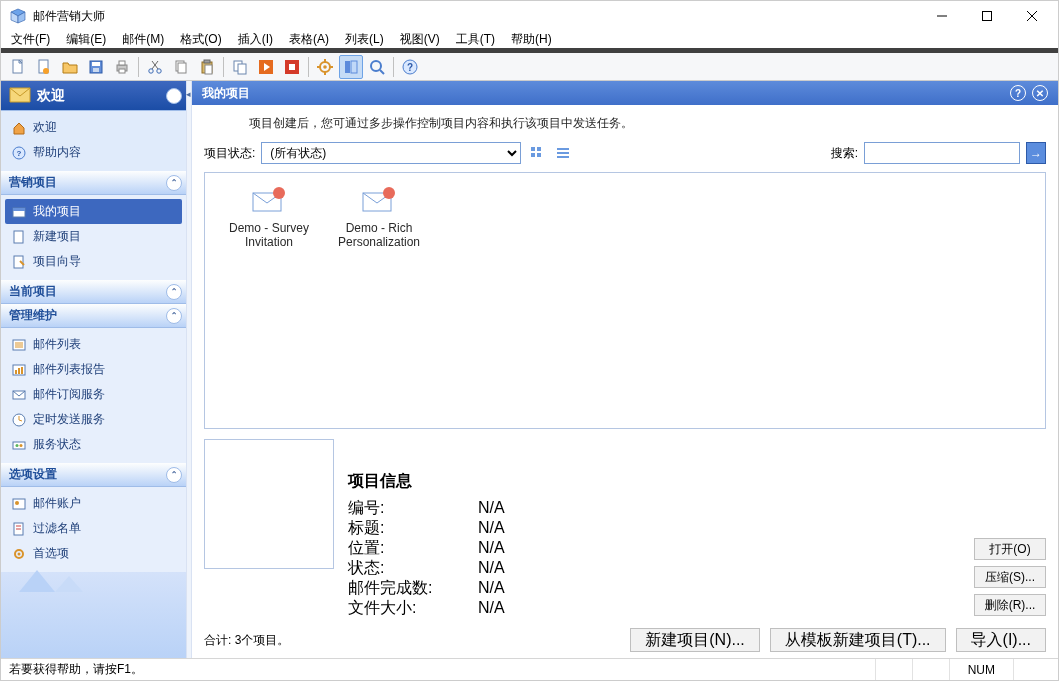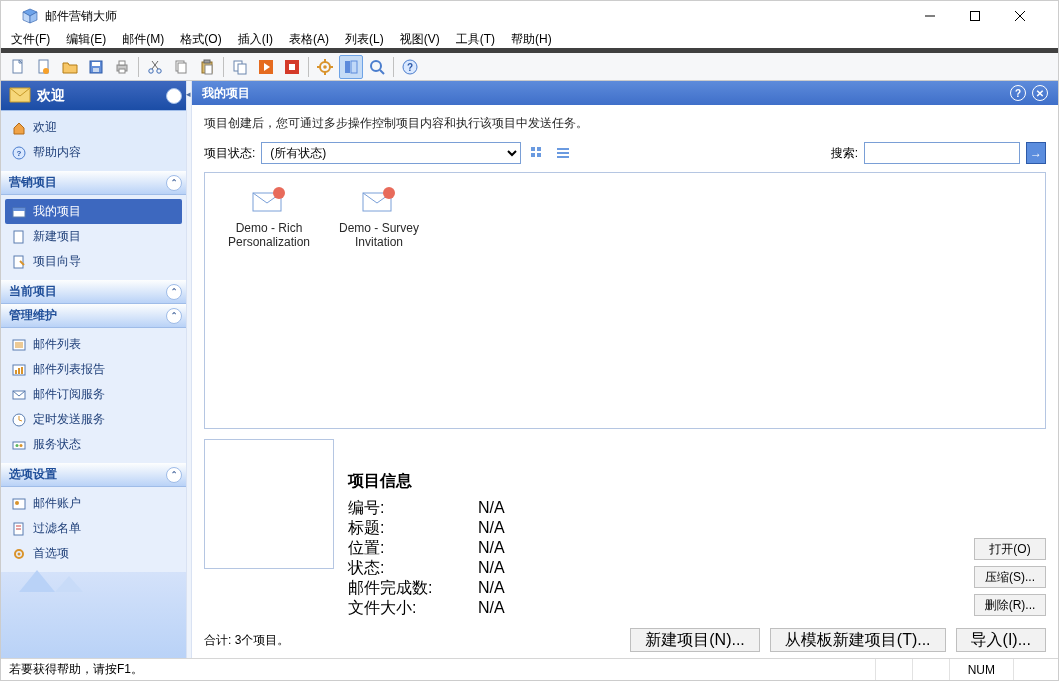--- a/index.html
+++ b/index.html
@@ -1,18 +1,18 @@
 <!DOCTYPE html>
 <html><head>
 <meta charset="utf-8">
 <style>
 * { box-sizing: border-box; margin: 0; padding: 0; }
 body { font-family: "Microsoft YaHei", "Segoe UI", Tahoma, sans-serif; font-size: 12px; color: #000; background: #fff; overflow: hidden; }
 .window { width: 1059px; height: 681px; display: flex; flex-direction: column; border: 1px solid #ccc; }
-.titlebar { height: 30px; display: flex; align-items: center; padding: 0 16px; background: #fff; }
+.titlebar { height: 30px; display: flex; align-items: center; padding: 0 4px; background: #fff; }
 .titlebar-icon { width: 18px; height: 18px; margin: 0 6px 0 4px; display: inline-flex; align-items: center; justify-content: center; }
 .titlebar-title { flex: 1; font-size: 12px; }
 .win-btns { display: flex; }
 .win-btn { width: 45px; height: 28px; display: flex; align-items: center; justify-content: center; font-size: 13px; font-family: "Segoe MDL2 Assets", sans-serif; }
 .win-btn svg { stroke: #000; }
 .menubar { height: 22px; display: flex; align-items: center; background: #fff; padding: 0 2px; border-bottom: 5px solid #404040;}
 .menu-item { padding: 2px 8px; font-size: 12px; }
 .toolbar { height: 28px; display: flex; align-items: center; padding: 2px 4px; background: #f6f7f9; border-bottom: 1px solid #ccc; gap: 0; }
 .tool-btn { width: 24px; height: 24px; display: flex; align-items: center; justify-content: center; margin: 0 1px; border-radius: 2px; }
 .tool-btn.active { background: #c6dcf6; border: 1px solid #6ea3e6; }
@@ -32,21 +32,21 @@
 .side-link { display: flex; align-items: center; padding: 4px 6px; font-size: 12px; color: #21417a; gap: 6px; }
 .side-link.selected { background: #3d68bf; color: #fff; border-radius: 2px; }
 .side-link .lk-icon { width: 16px; height: 16px; flex: 0 0 16px; display:flex; align-items:center; justify-content:center;}
 .sidebar-tail { flex: 1; background: linear-gradient(#d4e2fa, #b9d2f7); position:relative;}
 .sidebar-tail::before{ content:""; position:absolute; left:18px; top:-2px; width:36px; height:22px; background:#b9d2f7; clip-path: polygon(0 100%, 50% 0, 100% 100%);}
 .sidebar-tail::after{ content:""; position:absolute; left:54px; top:4px; width:28px; height:16px; background:#c8dbf8; clip-path: polygon(0 100%, 50% 0, 100% 100%);}
 .main { flex: 1; display: flex; flex-direction: column; min-width: 0; }
 .main-header { height: 24px; background: linear-gradient(#5d8bdb,#3f6fc9); color: #fff; display: flex; align-items: center; padding: 0 10px; font-size: 12px; font-weight: bold; }
 .main-header .hdr-right { margin-left: auto; display:flex; gap:6px; }
 .hdr-circle { width:16px;height:16px;border:1px solid #fff;border-radius:50%;display:flex;align-items:center;justify-content:center;font-size:10px;}
-.main-desc { padding: 10px 12px 6px 12px; font-size: 12px; color: #262626; }
+.main-desc { padding: 10px 12px 6px 12px; font-size: 12px; color: #262626; margin-left: 45px; }
 .filter-row { display: flex; align-items: center; padding: 4px 12px 8px 12px; gap: 6px; font-size: 12px; }
 .filter-row label { }
 .filter-row select { flex: 0 0 260px; height: 22px; border: 1px solid #7a9fd6; font-size: 12px; padding: 0 4px; background:#fff;}
 .filter-row .icon-btn { width:20px; height:20px; display:flex;align-items:center;justify-content:center;}
 .filter-row .spacer { flex: 1; }
 .filter-row input.search { width: 156px; height: 22px; border: 1px solid #7a9fd6; padding: 0 4px; }
 .go-btn { width:20px; height:22px; background:#5b8dde; display:flex;align-items:center;justify-content:center;color:#fff;border:1px solid #2d5aa8; font-size:12px;}
 .list-area { flex: 1; margin: 0 12px; border: 1px solid #b5c6e2; background: #fff; overflow:auto; }
 .items { display: flex; gap: 18px; padding: 14px 18px; align-items:flex-start;}
 .item { width: 92px; text-align: center; font-size: 12px; color: #2a2a2a; }
@@ -438,31 +438,31 @@
       <div class="list-area">
         <div class="items" id="items-container">
             <div class="item">
               <div class="thumb">
                 <svg width="40" height="28">
                   <rect x="4" y="6" width="28" height="18" fill="#fff" stroke="#7ba0d8"></rect>
                   <polyline points="4,6 18,16 32,6" fill="none" stroke="#7ba0d8"></polyline>
                   <circle cx="30" cy="6" r="6" fill="#e86b5b"></circle>
                 </svg>
               </div>
-              <div>Demo - Rich Personalization</div>
+              <div>Demo - Survey Invitation</div>
             </div>
             <div class="item">
               <div class="thumb">
                 <svg width="40" height="28">
                   <rect x="4" y="6" width="28" height="18" fill="#fff" stroke="#7ba0d8"></rect>
                   <polyline points="4,6 18,16 32,6" fill="none" stroke="#7ba0d8"></polyline>
                   <circle cx="30" cy="6" r="6" fill="#e86b5b"></circle>
                 </svg>
               </div>
-              <div>Demo - Survey Invitation</div>
+              <div>Demo - Rich Personalization</div>
             </div>
           </div>
       </div>
 
       <div class="detail-area">
         <div class="preview-box"></div>
         <div class="info-block">
           <div class="info-title">项目信息</div>
           <div id="info-rows">
               <div class="info-row">

